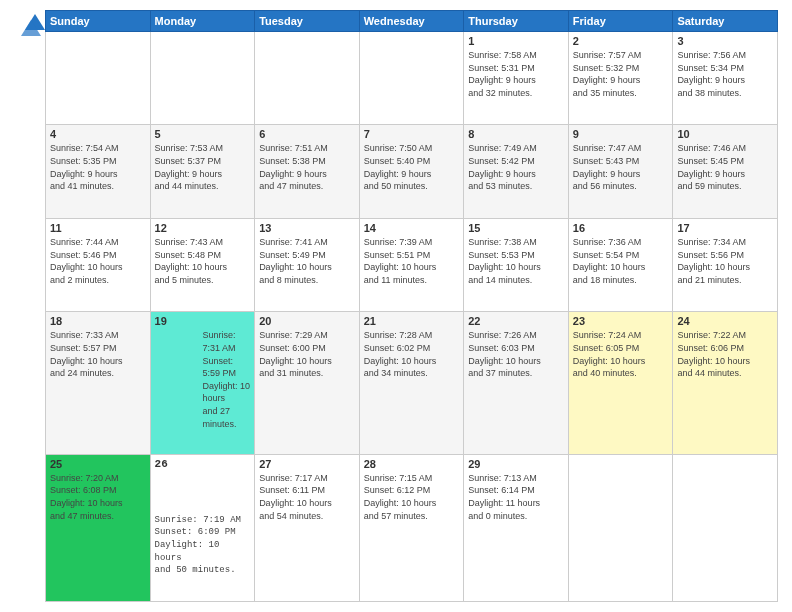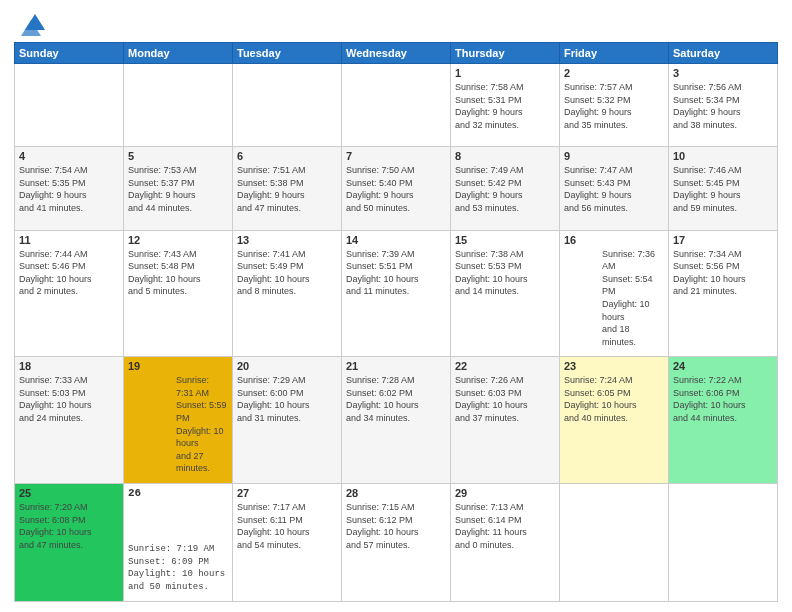--- a/index.html
+++ b/index.html
@@ -8,21 +8,21 @@
       background: #fff;
       width: 792px;
       height: 612px;
       overflow: hidden;
     }
     .page {
       width: 792px;
       height: 612px;
       padding: 10px 14px;
       display: flex;
-      flex-direction: column;
+      flex-direction: row;
     }
     .header {
       display: flex;
       align-items: flex-start;
       justify-content: space-between;
       margin-bottom: 6px;
     }
     .logo {
       display: flex;
       align-items: center;
@@ -238,42 +238,42 @@
           </td>
           <td style="background: rgb(255, 255, 255);">
             <span class="day-num">15</span>
             <div class="day-info" style="white-space: pre-line;">Sunrise: 7:38 AM
 Sunset: 5:53 PM
 Daylight: 10 hours
 and 14 minutes.</div>
           </td>
           <td style="background: rgb(255, 255, 255);">
             <span class="day-num">16</span>
-            <div class="day-info" style="white-space: pre-line; margin-left: 38px;">Sunrise: 7:36 AM
+            <div class="day-info" style="white-space: pre-line;">Sunrise: 7:36 AM
 Sunset: 5:54 PM
 Daylight: 10 hours
 and 18 minutes.</div>
           </td>
           <td style="background: rgb(255, 255, 255);">
             <span class="day-num">17</span>
             <div class="day-info" style="white-space: pre-line;">Sunrise: 7:34 AM
 Sunset: 5:56 PM
 Daylight: 10 hours
 and 21 minutes.</div>
           </td>
         </tr>
         <tr>
           <td style="background: rgb(245, 245, 245);">
             <span class="day-num">18</span>
             <div class="day-info" style="white-space: pre-line;">Sunrise: 7:33 AM
-Sunset: 5:03 PM
+Sunset: 5:57 PM
 Daylight: 10 hours
 and 24 minutes.</div>
           </td>
-          <td style="background: #eab308;">
+          <td style="background: #5eead4;">
             <span class="day-num">19</span>
             <div class="day-info" style="white-space: pre-line; margin-left: 48px;">Sunrise: 7:31 AM
 Sunset: 5:59 PM
 Daylight: 10 hours
 and 27 minutes.</div>
           </td>
           <td style="background: rgb(245, 245, 245);">
             <span class="day-num">20</span>
             <div class="day-info" style="white-space: pre-line;">Sunrise: 7:29 AM
 Sunset: 6:00 PM
@@ -294,21 +294,21 @@
 Daylight: 10 hours
 and 37 minutes.</div>
           </td>
           <td style="background: #fef9c3;">
             <span class="day-num">23</span>
             <div class="day-info" style="white-space: pre-line;">Sunrise: 7:24 AM
 Sunset: 6:05 PM
 Daylight: 10 hours
 and 40 minutes.</div>
           </td>
-          <td style="background: #86efac;">
+          <td style="background: #fef9c3;">
             <span class="day-num">24</span>
             <div class="day-info" style="white-space: pre-line;">Sunrise: 7:22 AM
 Sunset: 6:06 PM
 Daylight: 10 hours
 and 44 minutes.</div>
           </td>
         </tr>
         <tr>
           <td style="background: #22c55e;">
             <span class="day-num">25</span>

